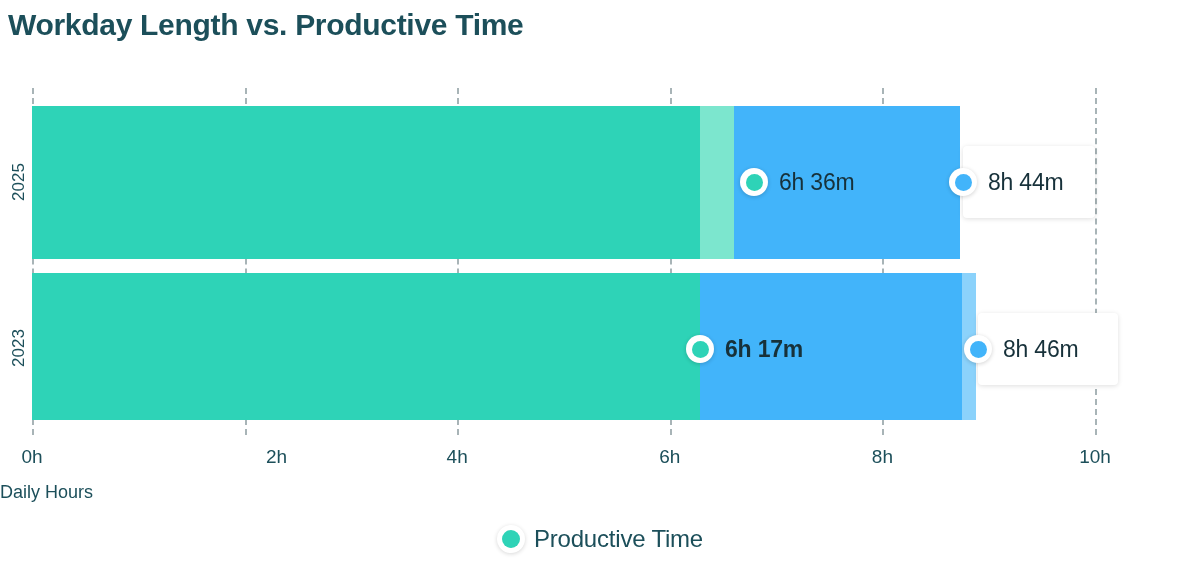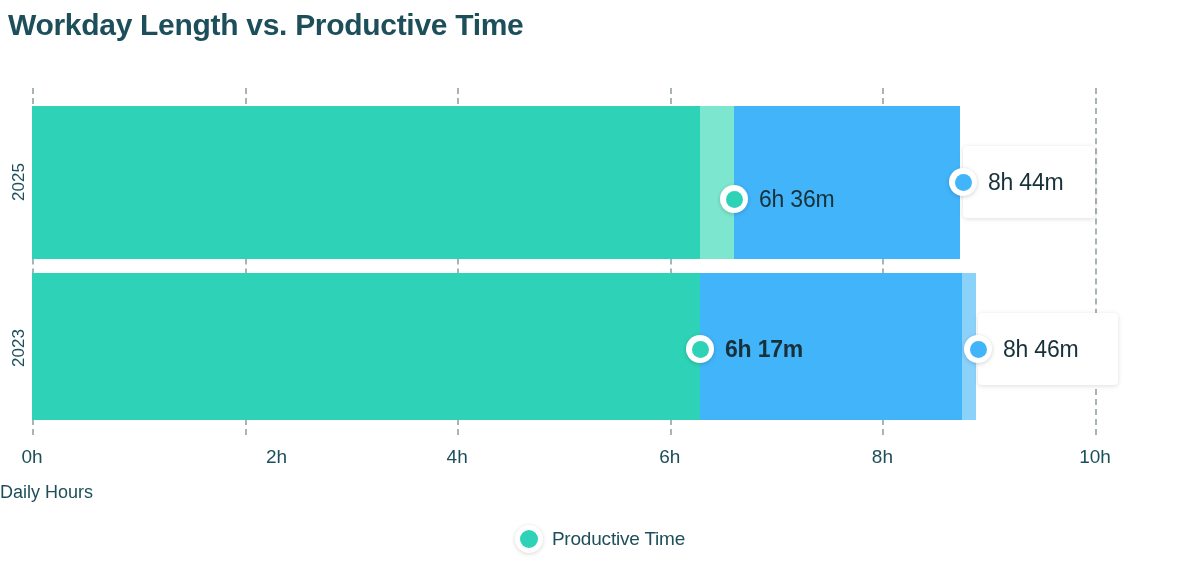--- a/index.html
+++ b/index.html
@@ -150,21 +150,21 @@
     align-items: center;
     justify-content: center;
   }
   .legend-swatch i {
     display: block;
     width: 18px;
     height: 18px;
     border-radius: 50%;
   }
   .legend-text {
-    font-size: 19px;
+    font-size: 24px;
     color: #1c4f5a;
     letter-spacing: -0.2px;
   }
 </style>
 </head>
 <body>
 
 <div id="chart-root">
 
   <div class="chart-title">Workday Length vs. Productive Time</div>
@@ -182,21 +182,21 @@
 
       <div class="seg" style="left:0px; width:928.3px; background:#42b4fa;"></div>
 
       <div class="seg" style="left:0px; width:701.6px; background:#7ce6ce;"></div>
 
       <div class="seg" style="left:0px; width:667.8px; background:#2ed3b7;"></div>
     </div>
 
     <div class="label-panel" style="left:931px; top:58px; width:132px; height:72px;"></div>
 
-    <div class="value-chip" style="left:688px; top:80px;margin-top:17px;">
+    <div class="value-chip" style="left:708px; top:80px;">
       <span class="marker">
         <i style="background:#2ed3b7;"></i>
       </span>
       <span class="value-text">6h 36m</span>
     </div>
 
     <div class="value-chip" style="left:917px; top:80px;text-align:center;">
       <span class="marker">
         <i style="background:#42b4fa;"></i>
       </span>

